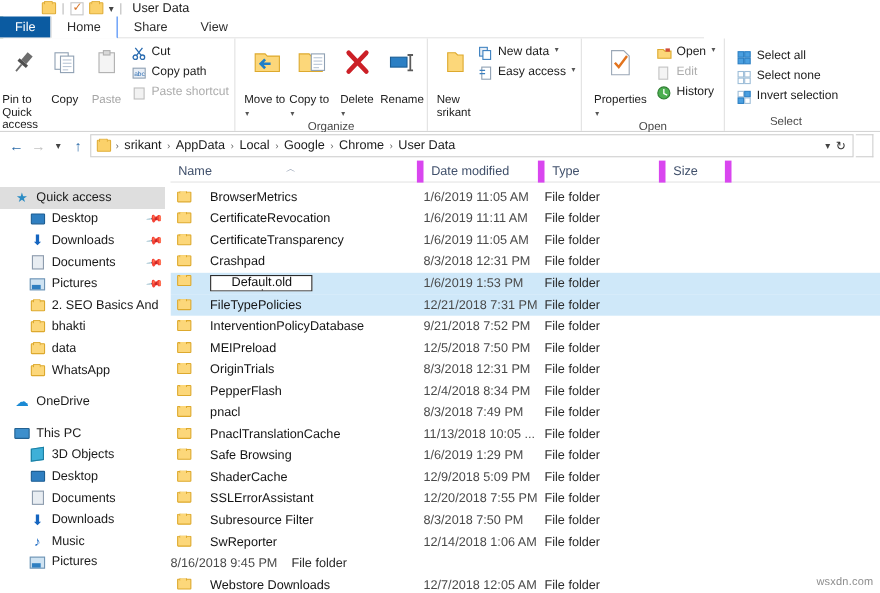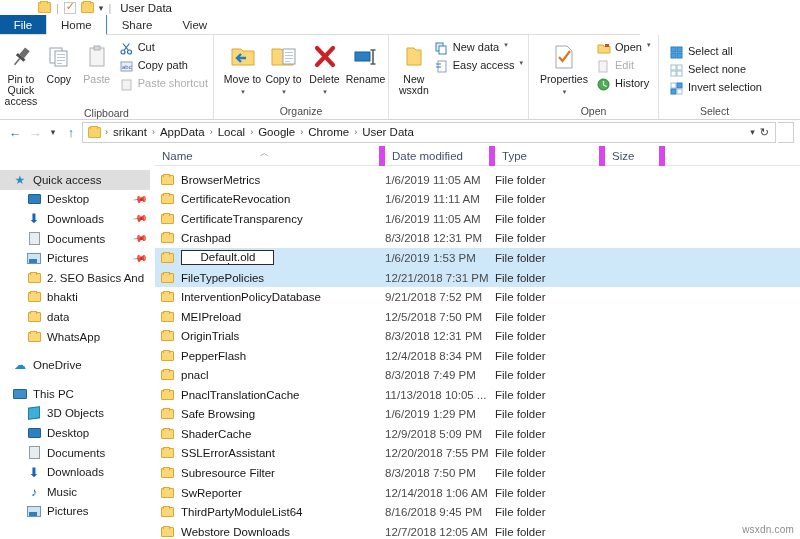--- a/index.html
+++ b/index.html
@@ -69,21 +69,21 @@
     height: 16px; font-size: 10.5px; color: #4a4a4a; text-align: center;
     display: flex; align-items: center; justify-content: center;
   }
 
   .bigbtn {
     width: 56px; display: flex; flex-direction: column; align-items: center;
     padding-top: 3px; cursor: default;
   }
   .bigbtn .bi { height: 30px; display: flex; align-items: center; justify-content: center; }
   .bigbtn .bl {
-    font-size: 10.5px; color: #222; text-align: center; line-height: 11px; margin-top: 2px;
+    font-size: 10.5px; color: #222; text-align: left; line-height: 11px; margin-top: 14px;
   }
   .bigbtn.dim .bl { color: #a6a6a6; }
 
   .smallcol { display: flex; flex-direction: column; padding-top: 2px; }
   .smallbtn {
     display: flex; align-items: flex-start; gap: 4px; height: 18px;
     padding: 0 3px; font-size: 11px; color: #1d1d1d; cursor: default; white-space: nowrap;
   }
   .smallbtn.dim { color: #adadad; }
   .smallbtn .si { width: 15px; height: 15px; display:flex; align-items:center; justify-content:center; flex:none; }
@@ -173,21 +173,21 @@
   
   .filelist {
     position: absolute; top: 170px; left: 155px; width: 645px; height: 369px;
     background: #fff; overflow: hidden;
   }
   .row {
     height: 19.55px; display: flex; align-items: center; cursor: default;
   }
   .row.sel { background: #cfe8f9; }
   .cell-name {
-    width: 230px; display: flex; align-items: center; gap: 7px;
+    width: 230px; display: flex; align-items: flex-start; gap: 17px;
     font-size: 11.5px; color: #141414; padding-left: 6px; overflow: hidden; white-space: nowrap;
   }
   .cell-date { width: 110px; font-size: 11.5px; color: #4a4a4a; white-space: nowrap; }
   .cell-type { width: 110px; font-size: 11.5px; color: #2b2b2b; white-space: nowrap; }
   .cell-size { width: 60px; font-size: 11.5px; color: #2b2b2b; }
   .rename-edit {
     border: 1px solid #2b2b2b; background: #fff; height: 15px;
     display: flex; align-items: center; padding: 0 2px 0 3px;
     font-size: 11.5px; color:#111; width: 93px; flex-direction: column;
   }
@@ -351,21 +351,21 @@
     </div>
 
     <div class="rgroup" style="width:140px">
       <div class="rgroup-body" style="padding-left:6px">
         <div class="bigbtn">
           <div class="bi">
             <svg width="26" height="24" viewBox="0 0 26 24">
               <path d="M6 3h7l2 2h5v15H6z" fill="#fcd77a" stroke="#dda92d"></path>
             </svg>
           </div>
-          <div class="bl">New wsxdn</div>
+          <div class="bl">New srikant</div>
         </div>
         <div class="smallcol">
           <div class="smallbtn">
             <span class="si">
               <svg width="13" height="13" viewBox="0 0 13 13">
                   <rect x="1" y="1" width="7" height="8" fill="#e8eef6" stroke="#3b7fbf"></rect>
                   <rect x="4" y="4" width="7" height="8" fill="#fff" stroke="#3b7fbf"></rect>
                 </svg>
             </span>
             <span>New data</span>
@@ -774,24 +774,20 @@
       <div class="row">
         <span class="cell-name">
           <span class="i-folder i-folder-sm"></span>
           <span>SwReporter</span>
         </span>
         <span class="cell-date">12/14/2018 1:06 AM</span>
         <span class="cell-type">File folder</span>
         <span class="cell-size"></span>
       </div>
       <div class="row">
-        <span class="cell-name">
-          <span class="i-folder i-folder-sm"></span>
-          <span>ThirdPartyModuleList64</span>
-        </span>
         <span class="cell-date">8/16/2018 9:45 PM</span>
         <span class="cell-type">File folder</span>
         <span class="cell-size"></span>
       </div>
       <div class="row">
         <span class="cell-name">
           <span class="i-folder i-folder-sm"></span>
           <span>Webstore Downloads</span>
         </span>
         <span class="cell-date">12/7/2018 12:05 AM</span>

